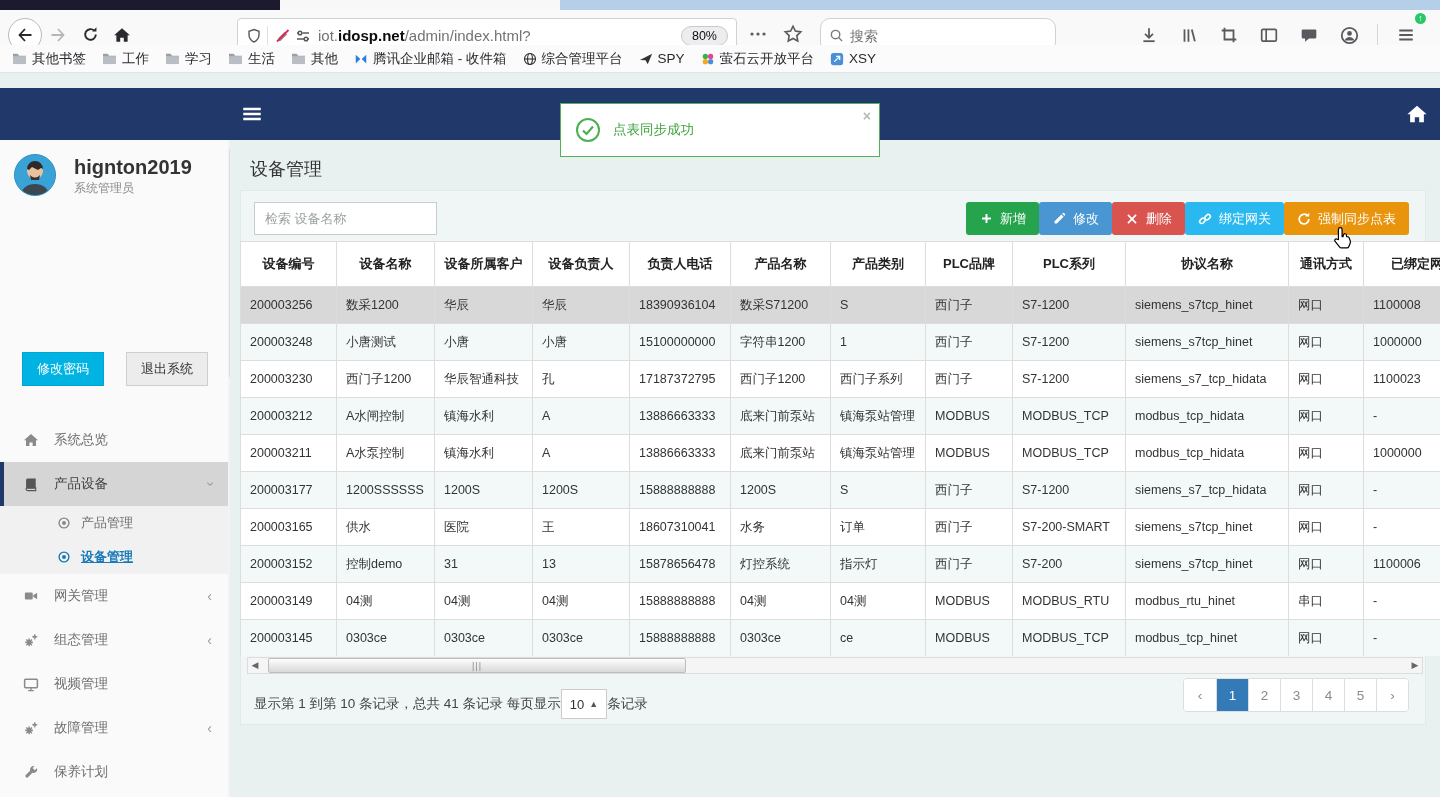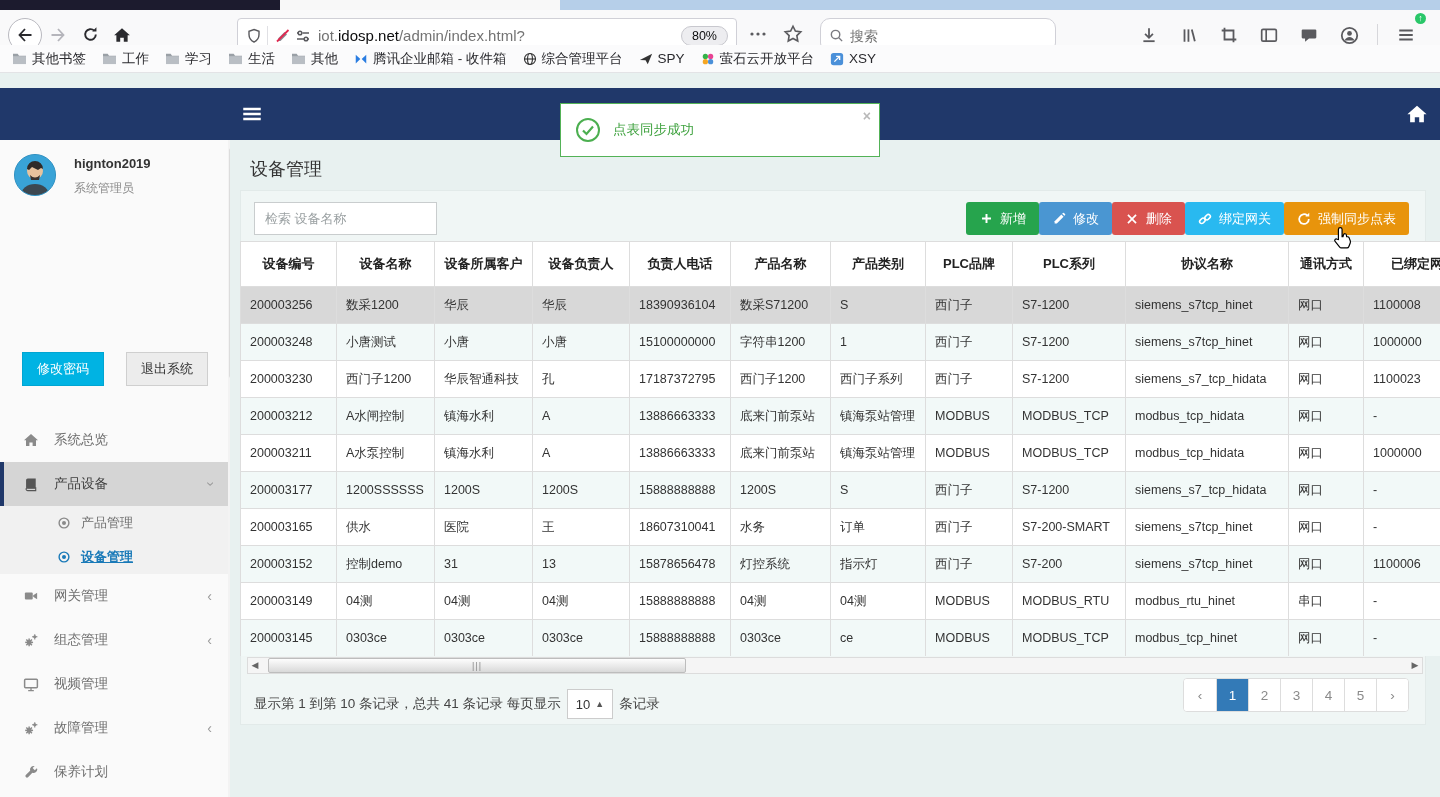--- a/index.html
+++ b/index.html
@@ -17,21 +17,21 @@
   
   #navbar { position:absolute; left:0; top:10px; width:1440px; height:50px; background:#f9f9fa;
     border-bottom:1px solid #e3e3e6; display:flex; align-items:center; }
   .navbtn { width:32px; height:32px; display:flex; align-items:center; justify-content:center; border-radius:3px; }
   #back-circle { width:34px; height:34px; border:1px solid #b9b9c0; border-radius:50%; background:#fff;
     display:flex; align-items:center; justify-content:center; margin-left:8px; }
   #urlbar { position:absolute; left:237px; top:8px; width:500px; height:35px; background:#fff;
     border:1px solid #d0d0d7; border-radius:4px; display:flex; align-items:center; padding:0 8px; }
   #urlbar .sep { width:1px; height:20px; background:#e0e0e4; margin:0 7px 0 5px; }
   #url-text { font-size:15px; color:#737373; white-space:nowrap; overflow:hidden; flex:1; }
-  #url-text b { color:#0c0c0d; font-weight:normal; }
+  #url-text b { color:#0c0c0d; font-weight:bold; }
   #zoom-pill { font-size:12.5px; color:#0c0c0d; background:#ededf0; border:1px solid #c8c8ce;
     border-radius:10px; padding:2px 10px; margin-left:6px; }
   #page-dots { position:absolute; left:748px; top:14px; }
   #star-btn  { position:absolute; left:783px; top:14px; }
   #fsearch { position:absolute; left:820px; top:8px; width:236px; height:35px; background:#fff;
     border:1px solid #d0d0d7; border-radius:10px; display:flex; align-items:center; padding:0 8px; }
   #fsearch input { border:none; outline:none; font-size:14px; width:170px; margin-left:6px;
     font-family:inherit; background:transparent; color:#333; }
   #right-icons { position:absolute; right:18px; top:9px; display:flex; align-items:center; gap:8px; }
   #right-icons .divider { width:1px; height:22px; background:#d7d7db; margin:0 4px; }
@@ -55,21 +55,21 @@
     border:1px solid #53b257; z-index:60; display:flex; align-items:center; padding:0 14px; }
   #toast .msg { color:#3fa23f; font-size:13.5px; margin-left:12px; }
   #toast .close { position:absolute; right:8px; top:4px; color:#b9b9b9; font-size:14px; font-weight:bold; }
 
   
   #sidebar { position:absolute; left:0; top:140px; width:230px; height:657px; background:#fafafa; }
   #sb-scroll { position:absolute; left:228px; top:0; width:7px; height:657px; background:#f3f3f3; }
   #sb-scroll .thumb { position:absolute; left:1px; top:8px; width:5px; height:230px; background:#dcdcdc; border-radius:3px; }
   #userbox { padding:14px 0 0 14px; position:relative; height:100px; }
   #avatar { width:42px; height:42px; border-radius:50%; background:#39a3d7; overflow:hidden; border:1px solid #2f8fc0; }
-  #user-name { position:absolute; left:74px; top:16px; font-size:13px; font-weight:bold; color:#333; }
+  #user-name { position:absolute; left:74px; top:16px; font-size:20px; font-weight:bold; color:#333; }
   #user-role { position:absolute; left:74px; top:40px; font-size:12px; color:#8a8a8a; }
   #user-btns { position:absolute; left:0; top:212px; width:230px; display:flex; padding:0 22px; justify-content:space-between; }
   #btn-pass { background:#00b3e3; color:#fff; border:1px solid #00a5d2; font-size:13px; padding:7px 14px; }
   #btn-exit { background:#ececec; color:#333; border:1px solid #cfcfcf; font-size:13px; padding:7px 14px; }
   #sidebar-menu { position:absolute; left:0; top:278px; width:230px; }
   .mi { height:44px; display:flex; align-items:center; padding:0 18px 0 22px; color:#6e6e6e;
     font-size:13.5px; position:relative; }
   .mi .ic { width:18px; margin-right:14px; color:#8a8a8a; }
   .mi .chev { margin-left:auto; color:#9a9a9a; font-size:14px; }
   .mi.expanded { background:#d5d5d5; color:#404040; border-left:4px solid #20386a; padding-left:18px; }
@@ -105,21 +105,21 @@
 
   #hscroll { position:absolute; left:6px; top:466px; width:1176px; height:17px; background:#f5f5f5;
     border:1px solid #dcdcdc; display:flex; align-items:center; }
   #hscroll .arrow { width:14px; text-align:center; color:#666; font-size:9px; line-height:15px; }
   #hscroll .track { flex:1; height:15px; position:relative; }
   #hscroll .thumb { position:absolute; left:6px; top:0; width:418px; height:15px;
     background:linear-gradient(#fdfdfd,#d9d9d9); border:1px solid #bdbdbd; border-radius:2px;
     display:flex; align-items:center; justify-content:center; color:#8a8a8a; font-size:9px; letter-spacing:1px; }
 
   #summary { position:absolute; left:13px; top:498px; font-size:13.5px; color:#444;
-    display:flex; align-items:center; gap:6px; }
+    display:flex; align-items:center; }
   #pagesize { border:1px solid #ccc; background:#fff; height:30px; min-width:46px; display:flex;
     align-items:center; justify-content:center; gap:5px; font-size:13px; color:#333; padding:0 8px; }
   #pagesize .caret { font-size:9px; color:#555; }
   #pagination { position:absolute; right:16px; top:487px; display:flex; background:#fff;
     border:1px solid #ddd; border-radius:4px; overflow:hidden; }
   .pg { width:32px; height:32px; display:flex; align-items:center; justify-content:center;
     font-size:13.5px; color:#8a8a8a; border-left:1px solid #ddd; background:#fff; }
   .pg:first-child { border-left:none; }
   .pg.active { background:#337ab7; color:#fff; }
 

